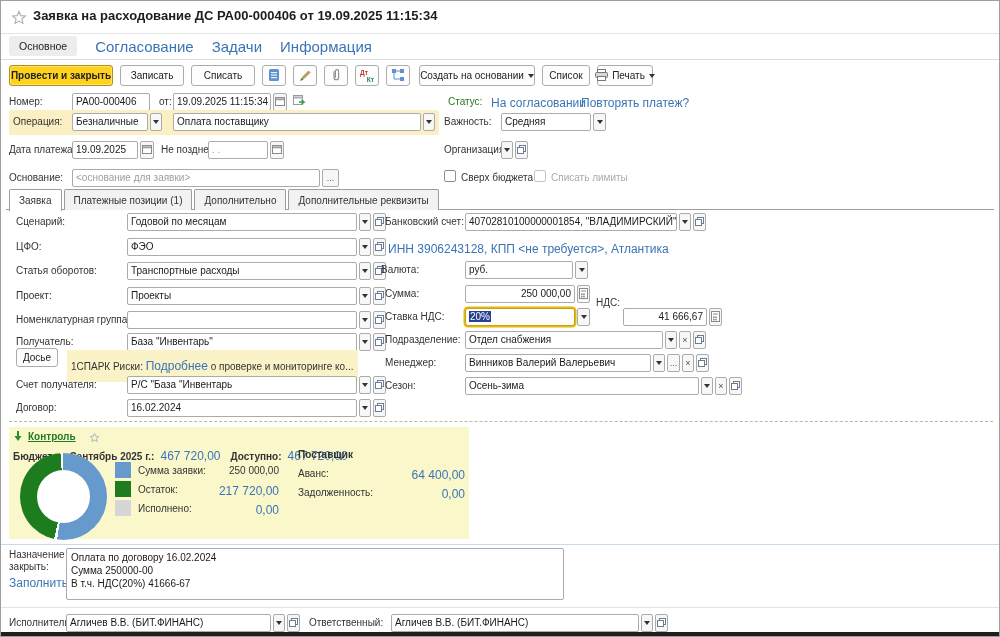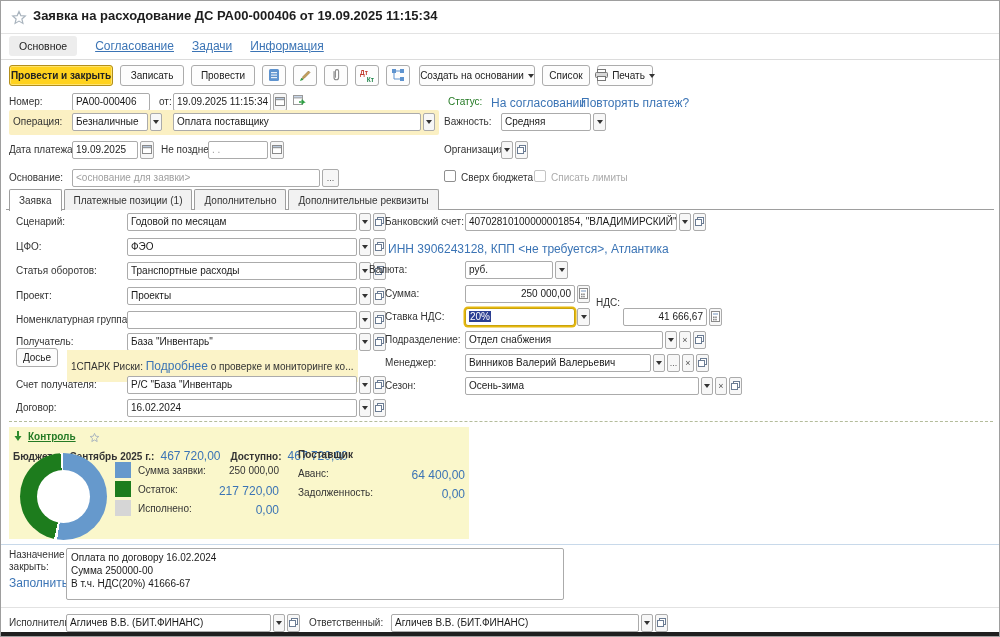--- a/index.html
+++ b/index.html
@@ -17,21 +17,21 @@
   .num{text-align:right;display:block;width:100%;}
   .link{color:#3B74B5;cursor:pointer;white-space:nowrap;font-size:12px;}
   .glink{color:#247A24;text-decoration:underline;cursor:pointer;font-weight:bold;}
   .b{font-weight:bold;}
   .gray{color:#9E9E9E;}
   .btn{height:21px;border:1px solid #ACACAC;border-radius:3px;background:#FDFDFD;display:flex;align-items:center;
        justify-content:center;font-size:10px;color:#222;padding:0 8px;box-sizing:border-box;cursor:pointer;white-space:nowrap;gap:4px;}
   .btn.primary{background:#FFD21E;border-color:#B38F1B;font-weight:bold;box-shadow:inset 0 0 0 1px #FFE36B;}
   .icobtn{width:24px;height:21px;padding:0;}
   .chip{background:#EDEDED;border-radius:3px;padding:4px 10px;font-size:10.5px;color:#222;}
-  .navlink{font-size:12px;color:#3B74B5;text-decoration:underline;cursor:pointer;}
+  .navlink{font-size:15px;color:#3B74B5;cursor:pointer;}
   .sep{position:absolute;height:1px;background:#E3E3E3;}
   .tab{height:21px;box-sizing:border-box;border:1px solid #9E9E9E;border-bottom:none;background:#F2F2F2;
        display:flex;align-items:center;padding:0 9px;border-radius:2px 2px 0 0;margin-right:2px;cursor:pointer;}
   .tab.active{background:#fff;position:relative;z-index:2;height:22px;}
   .cb{position:absolute;width:12px;height:12px;border:1px solid #8F8F8F;border-radius:2px;background:#fff;box-sizing:border-box;}
   .cb.dis{border-color:#C4C4C4;}
   .sel{background:#2B3F92;color:#fff;padding:0 1px;}
   .hole{position:absolute;left:17px;top:17px;width:53px;height:53px;border-radius:50%;background:#fff;}
   textarea.ta{position:absolute;border:1px solid #ABABAB;border-radius:2px;resize:none;font-family:"Liberation Sans","DejaVu Sans",sans-serif;
        font-size:10px;line-height:1.3;padding:2px 4px;color:#1a1a1a;box-sizing:border-box;outline:none;}
@@ -53,21 +53,21 @@
     <div class="chip">Основное</div>
     <span class="navlink">Согласование</span>
     <span class="navlink">Задачи</span>
     <span class="navlink">Информация</span>
   </div>
   <div class="sep" style="left:0;top:58px;width:998px;background:#DCDCDC"></div>
 
   <div class="grp" style="left:8px;top:64px;gap:7px">
     <div class="btn primary" style="width:104px">Провести и закрыть</div>
     <div class="btn" style="width:64px">Записать</div>
-    <div class="btn" style="width:64px">Провести</div>
+    <div class="btn" style="width:64px">Списать</div>
     <div class="btn icobtn">
       <span>
         <svg width="12" height="14">
             <rect x="1" y="1" width="10" height="12" rx="1.5" fill="#5E93CF"></rect>
             <rect x="3" y="4" width="6" height="1.2" fill="#fff" opacity=".85"></rect>
             <rect x="3" y="6.5" width="6" height="1.2" fill="#fff" opacity=".85"></rect>
             <rect x="3" y="9" width="6" height="1.2" fill="#fff" opacity=".85"></rect>
           </svg>
       </span>
     </div>
@@ -344,23 +344,23 @@
     <div class="fb w13">
         <span><svg width="9" height="9">
             <rect x="2.5" y="0.5" width="6" height="6" fill="#fff" stroke="#6B7C93"></rect>
             <rect x="0.5" y="2.5" width="6" height="6" fill="#fff" stroke="#6B7C93"></rect>
           </svg></span>
       </div>
   </div>
 
   <span class="abs link" style="left:387px;top:241px">ИНН 3906243128, КПП &lt;не требуется&gt;, Атлантика</span>
 
-  <div class="lbl" style="left:368px;top:263px">Валюта:</div>
+  <div class="lbl" style="left:380px;top:263px">Валюта:</div>
   <div class="grp" style="left:464px;top:260px">
-    <div class="inp" style="width:88px">руб.</div>
+    <div class="inp" style="width:108px">руб.</div>
     <div class="fb w13">
         <i class="tri"></i>
       </div>
   </div>
 
   <div class="lbl" style="left:384px;top:287px">Сумма:</div>
   <div class="grp" style="left:464px;top:284px">
     <div class="inp" style="width:110px">
         <span class="num">250 000,00</span>
       </div>

